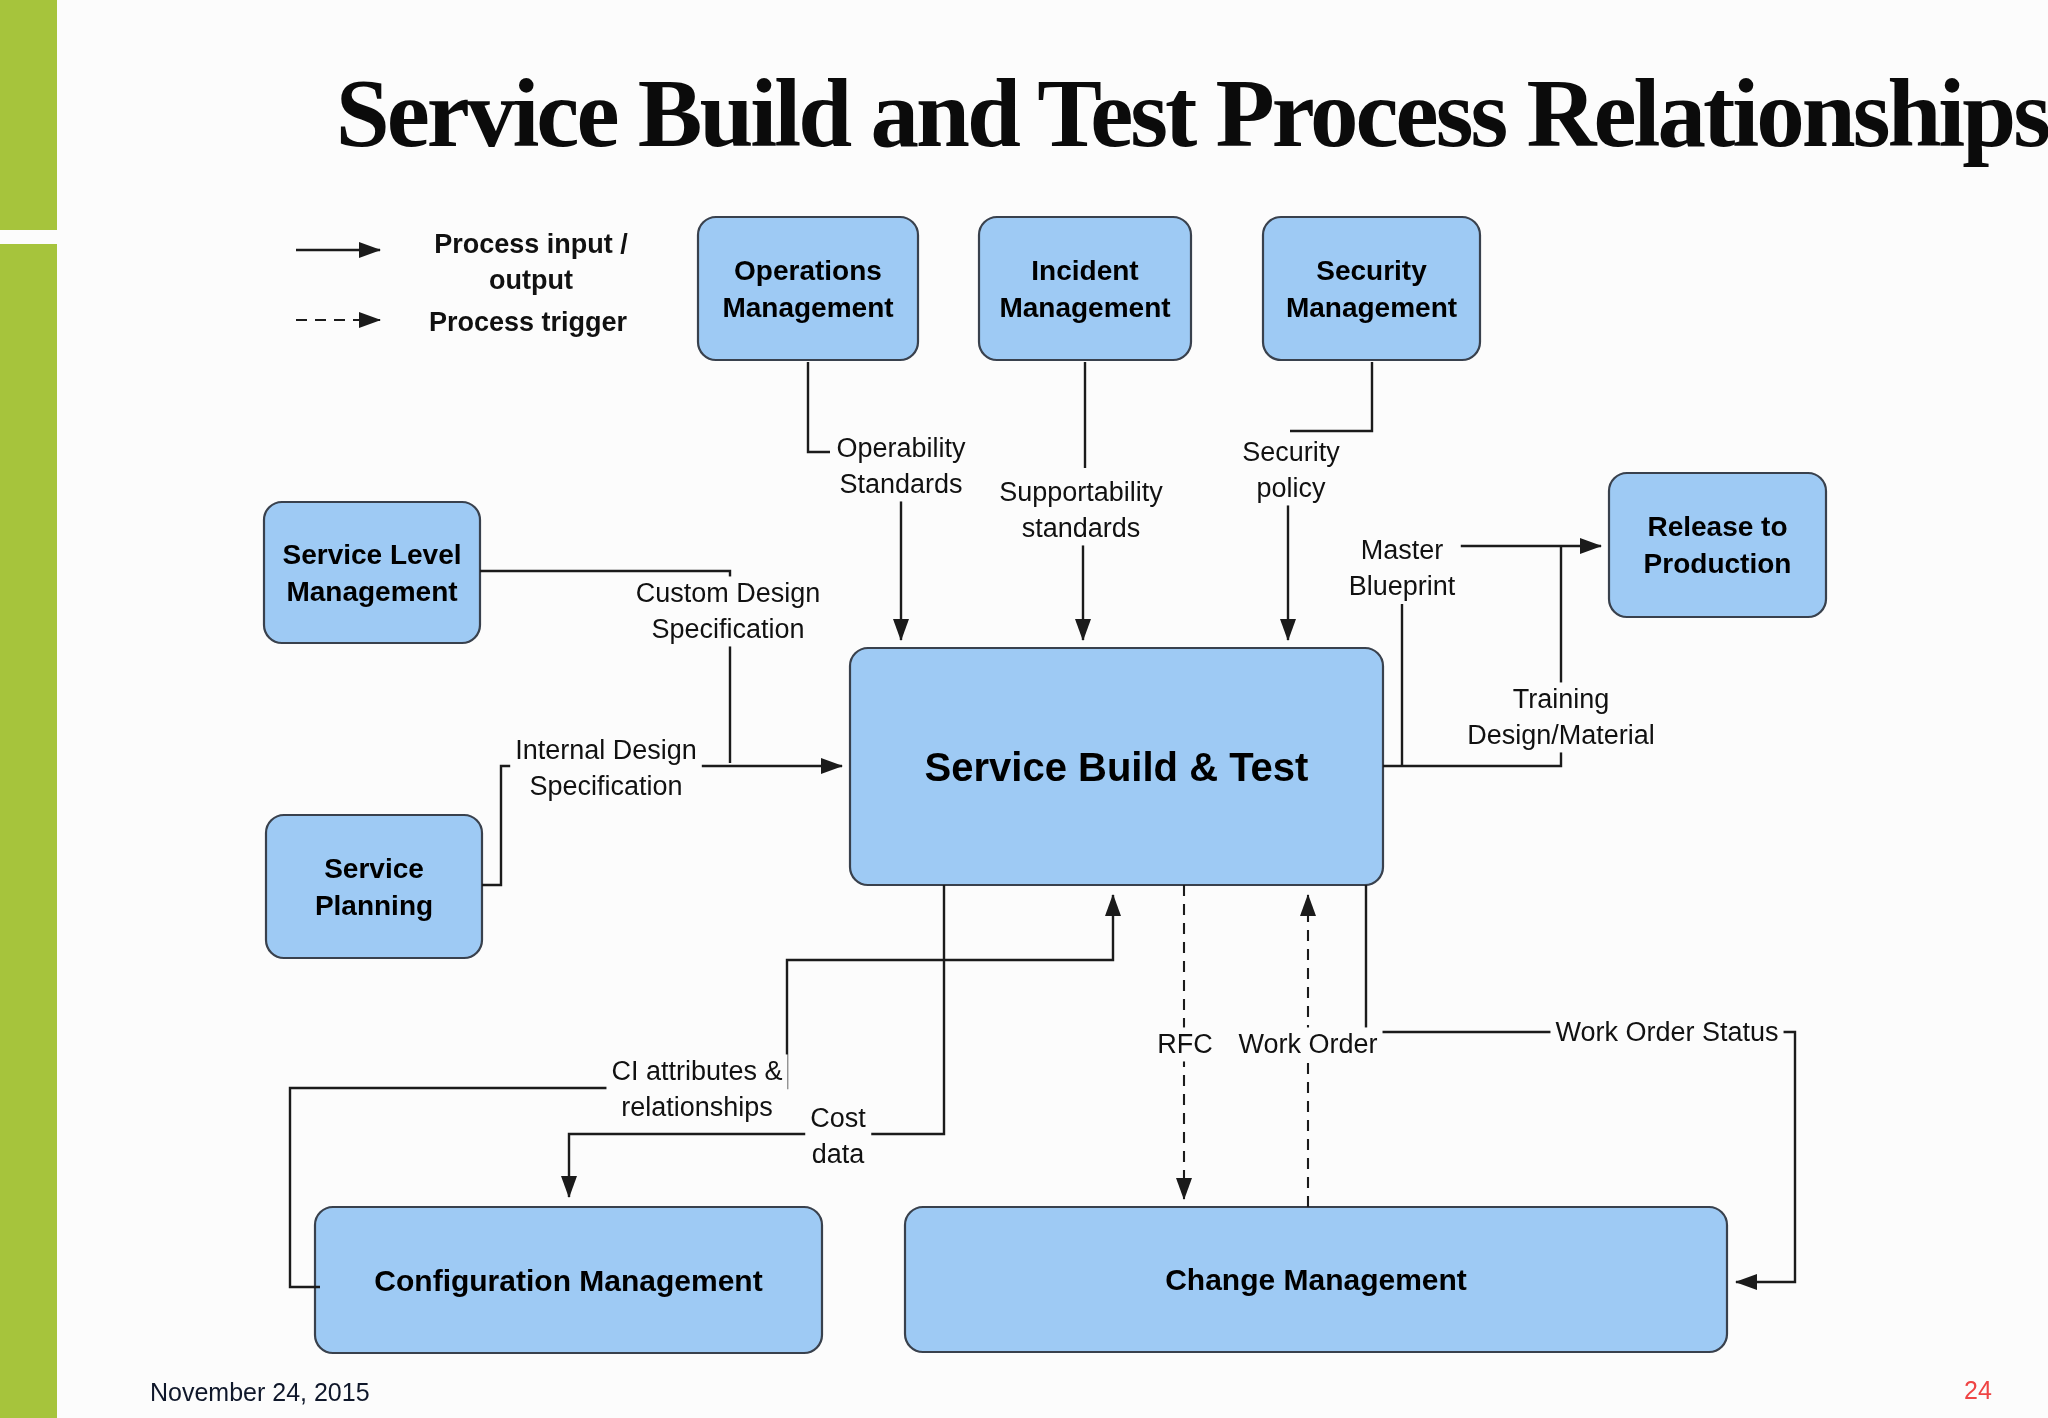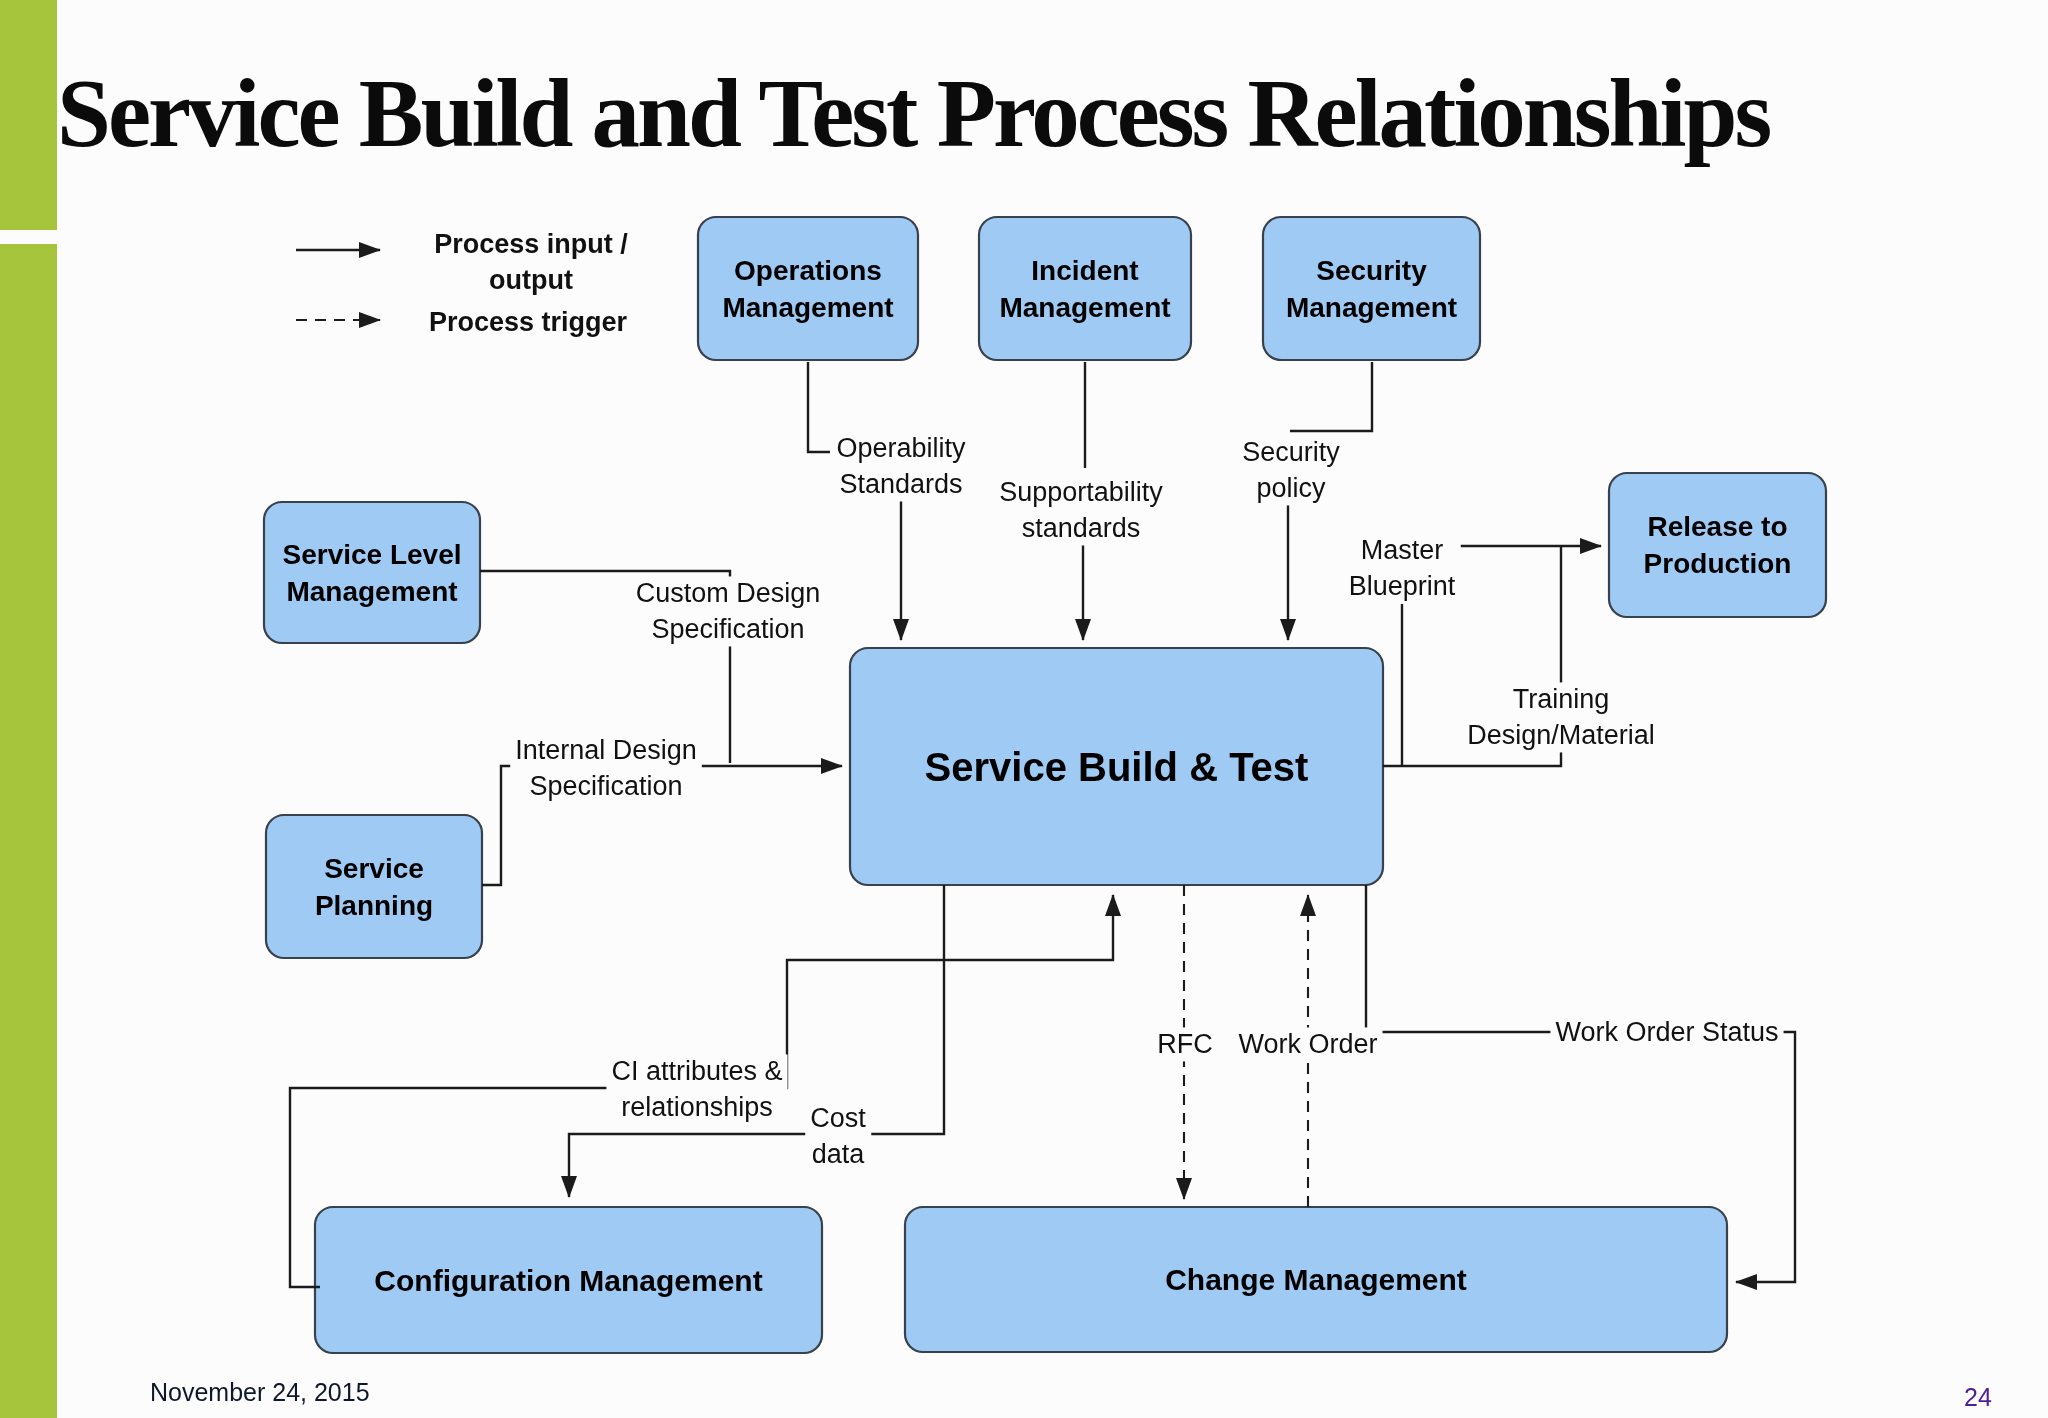--- a/index.html
+++ b/index.html
@@ -8,21 +8,21 @@
     width:2048px;height:1418px;
     background:#fcfcfc;
     overflow:hidden;
     font-family:"Liberation Sans", sans-serif;
   }
   .accent{position:absolute;left:0;width:57px;}
   .accent.top{top:0;height:230px;}
   .accent.bottom{top:244px;height:1174px;}
   .title{
     position:absolute;left:57px;right:0;top:58px;
-    text-align:left;
+    text-align:right;
     font-family:"Liberation Serif", serif;
     font-weight:700;
     font-size:97px;
     letter-spacing:-3px;
     color:#0b0b0b;
     white-space:nowrap;
   }
   svg.diagram{position:absolute;left:0;top:0;width:2048px;height:1418px;}
   .footer-date,.footer-page{
     position:absolute;
@@ -153,14 +153,14 @@
         <rect x="606.4609375" y="1054.449951171875" width="181.078125" height="70" fill="#fcfcfc"></rect>
         <text text-anchor="middle" fill="#111111" font-size="27" font-weight="normal"><tspan x="697" y="1080.45">CI attributes &amp;</tspan><tspan x="697" y="1116.45">relationships</tspan></text>
       </g>
       <g>
         <rect x="805.234375" y="1101.449951171875" width="66.0146484375" height="70" fill="#fcfcfc"></rect>
         <text text-anchor="middle" fill="#111111" font-size="27" font-weight="normal"><tspan x="838" y="1127.45">Cost</tspan><tspan x="838" y="1163.45">data</tspan></text>
       </g>
     </svg>
 
   <div class="footer-date" style="color: #0f172a;">November 24, 2015</div>
-  <div class="footer-page" style="color: #4c1d95; margin-top: 7px;">24</div>
+  <div class="footer-page" style="color: #ef4444;">24</div>
 </div>
 
 </body></html>

